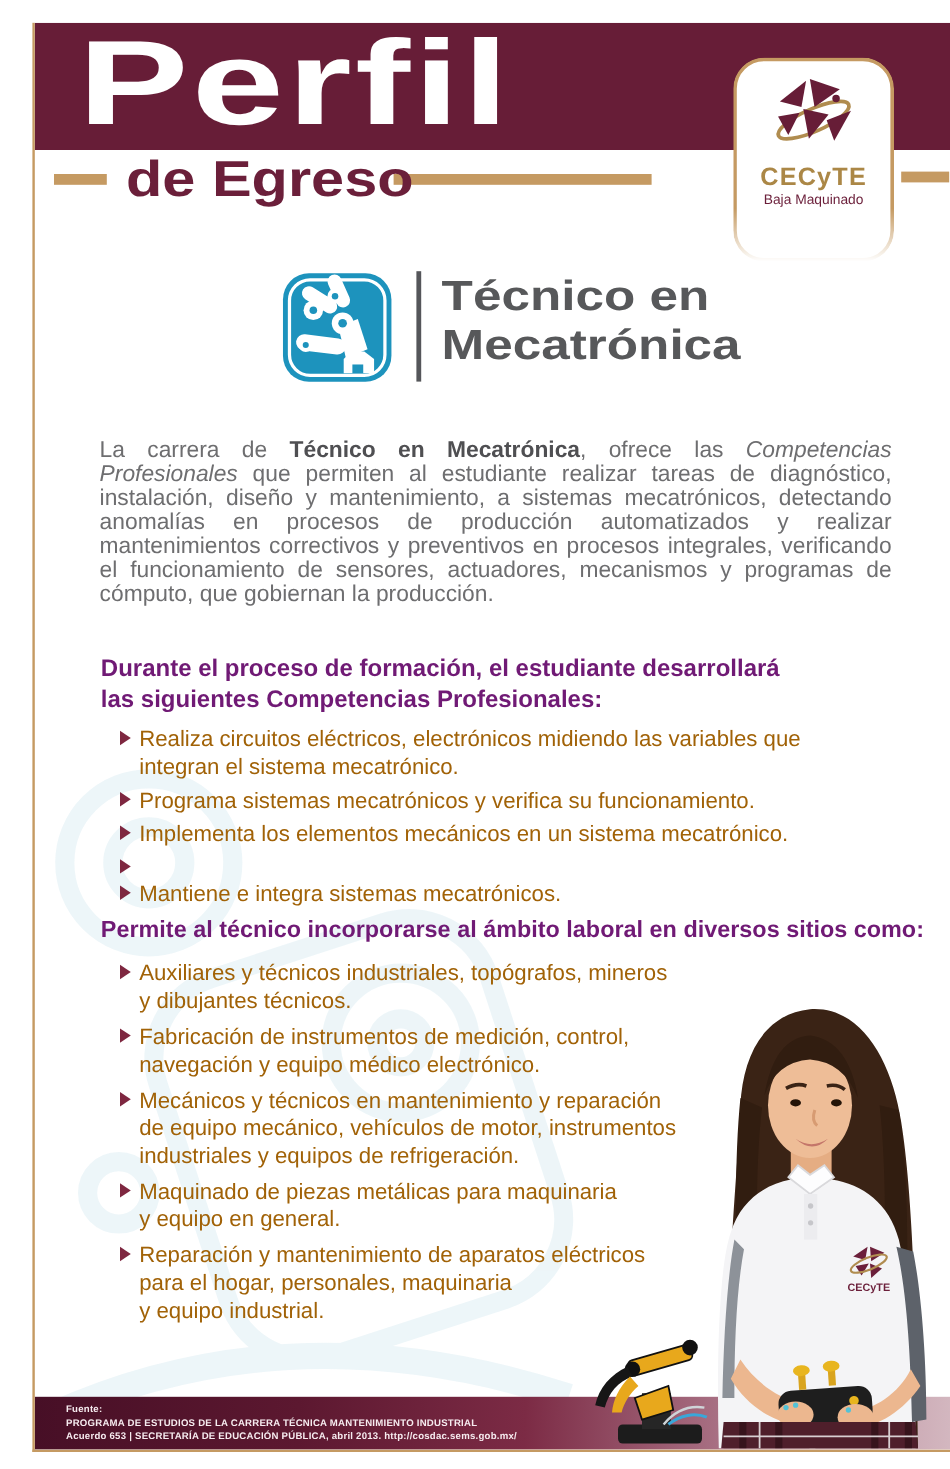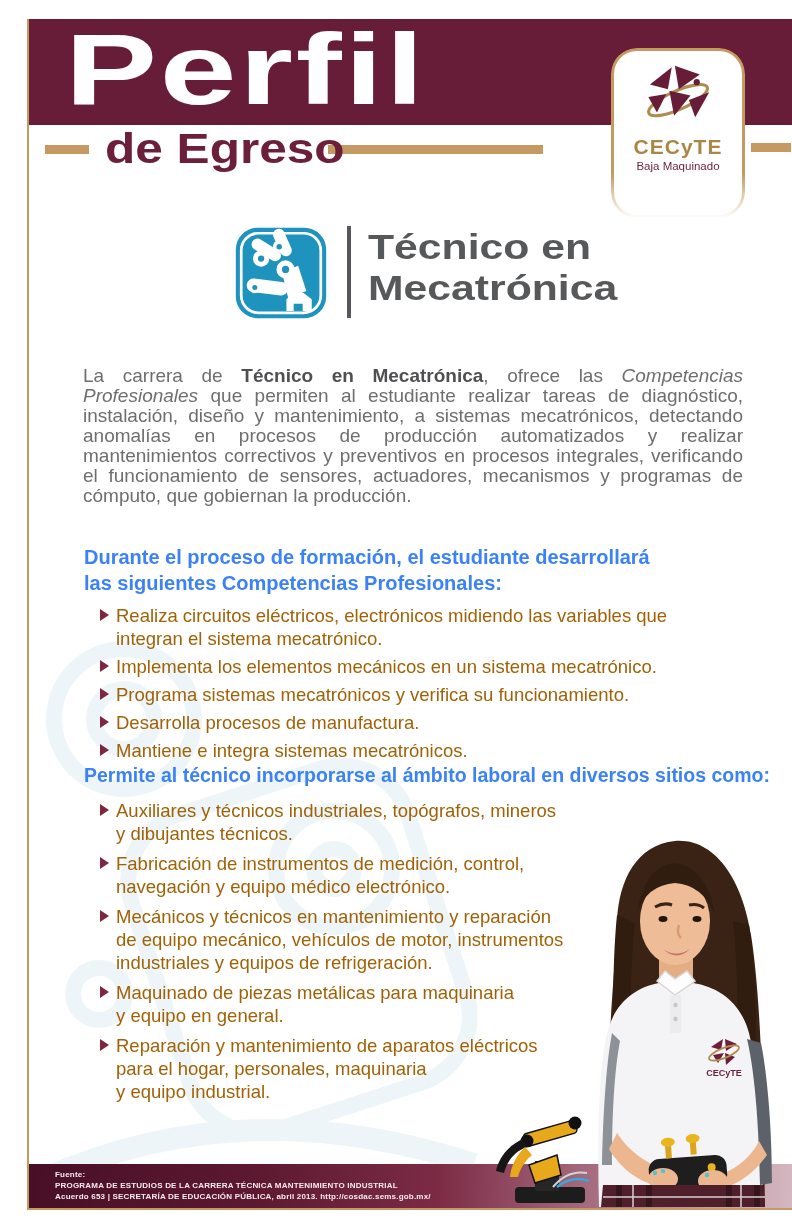--- a/index.html
+++ b/index.html
@@ -35,21 +35,21 @@
   .career-title{font-size:35px;line-height:41px;font-weight:bold;color:#57585a;
         transform:scaleX(1.22);transform-origin:left center;white-space:nowrap;}
   .career-title span{display:block;}
 
   
   .intro{position:absolute;top:347px;left:54px;width:660px;font-size:19px;line-height:20px;
         color:#6e6e70;text-align:justify;z-index:2;margin:0;}
   .intro b{color:#4f4f52;}
 
   .sec-heading{position:absolute;left:55px;margin:0;font-size:20px;line-height:26px;font-weight:bold;
-        color:#3b82f6;white-space:pre-line;z-index:2;}
+        color:#701a75;white-space:pre-line;z-index:2;}
   .sec1{top:525px;}
   .sec2{top:743px;font-size:19.5px;}
 
   ul.blist{position:absolute;left:71px;margin:0;padding:0;list-style:none;font-size:18.5px;
         line-height:23px;color:#a16207;z-index:2;}
   .list1{top:585px;width:660px;}
   .list2{top:780px;width:560px;}
   .blist li{display:flex;margin-bottom:5px;}
   .list2 li{margin-bottom:7px;}
   .tri{flex:none;width:0;height:0;margin:5px 7px 0 0;
@@ -145,29 +145,28 @@
     <h2 class="sec-heading sec1">Durante el proceso de formación, el estudiante desarrollará
 las siguientes Competencias Profesionales:</h2>
     <ul class="blist list1">
       <li>
           <span class="tri"></span>
           <span class="li-text">Realiza circuitos eléctricos, electrónicos midiendo las variables que
 integran el sistema mecatrónico.</span>
         </li>
       <li>
           <span class="tri"></span>
+          <span class="li-text">Programa sistemas mecatrónicos y verifica su funcionamiento.</span>
+        </li>
+      <li>
+          <span class="tri"></span>
           <span class="li-text">Implementa los elementos mecánicos en un sistema mecatrónico.</span>
         </li>
       <li>
           <span class="tri"></span>
-          <span class="li-text">Programa sistemas mecatrónicos y verifica su funcionamiento.</span>
-        </li>
-      <li>
-          <span class="tri"></span>
-          <span class="li-text">Desarrolla procesos de manufactura.</span>
         </li>
       <li>
           <span class="tri"></span>
           <span class="li-text">Mantiene e integra sistemas mecatrónicos.</span>
         </li>
     </ul>
 
     <h2 class="sec-heading sec2">Permite al técnico incorporarse al ámbito laboral en diversos sitios como:</h2>
     <ul class="blist list2">
       <li>

